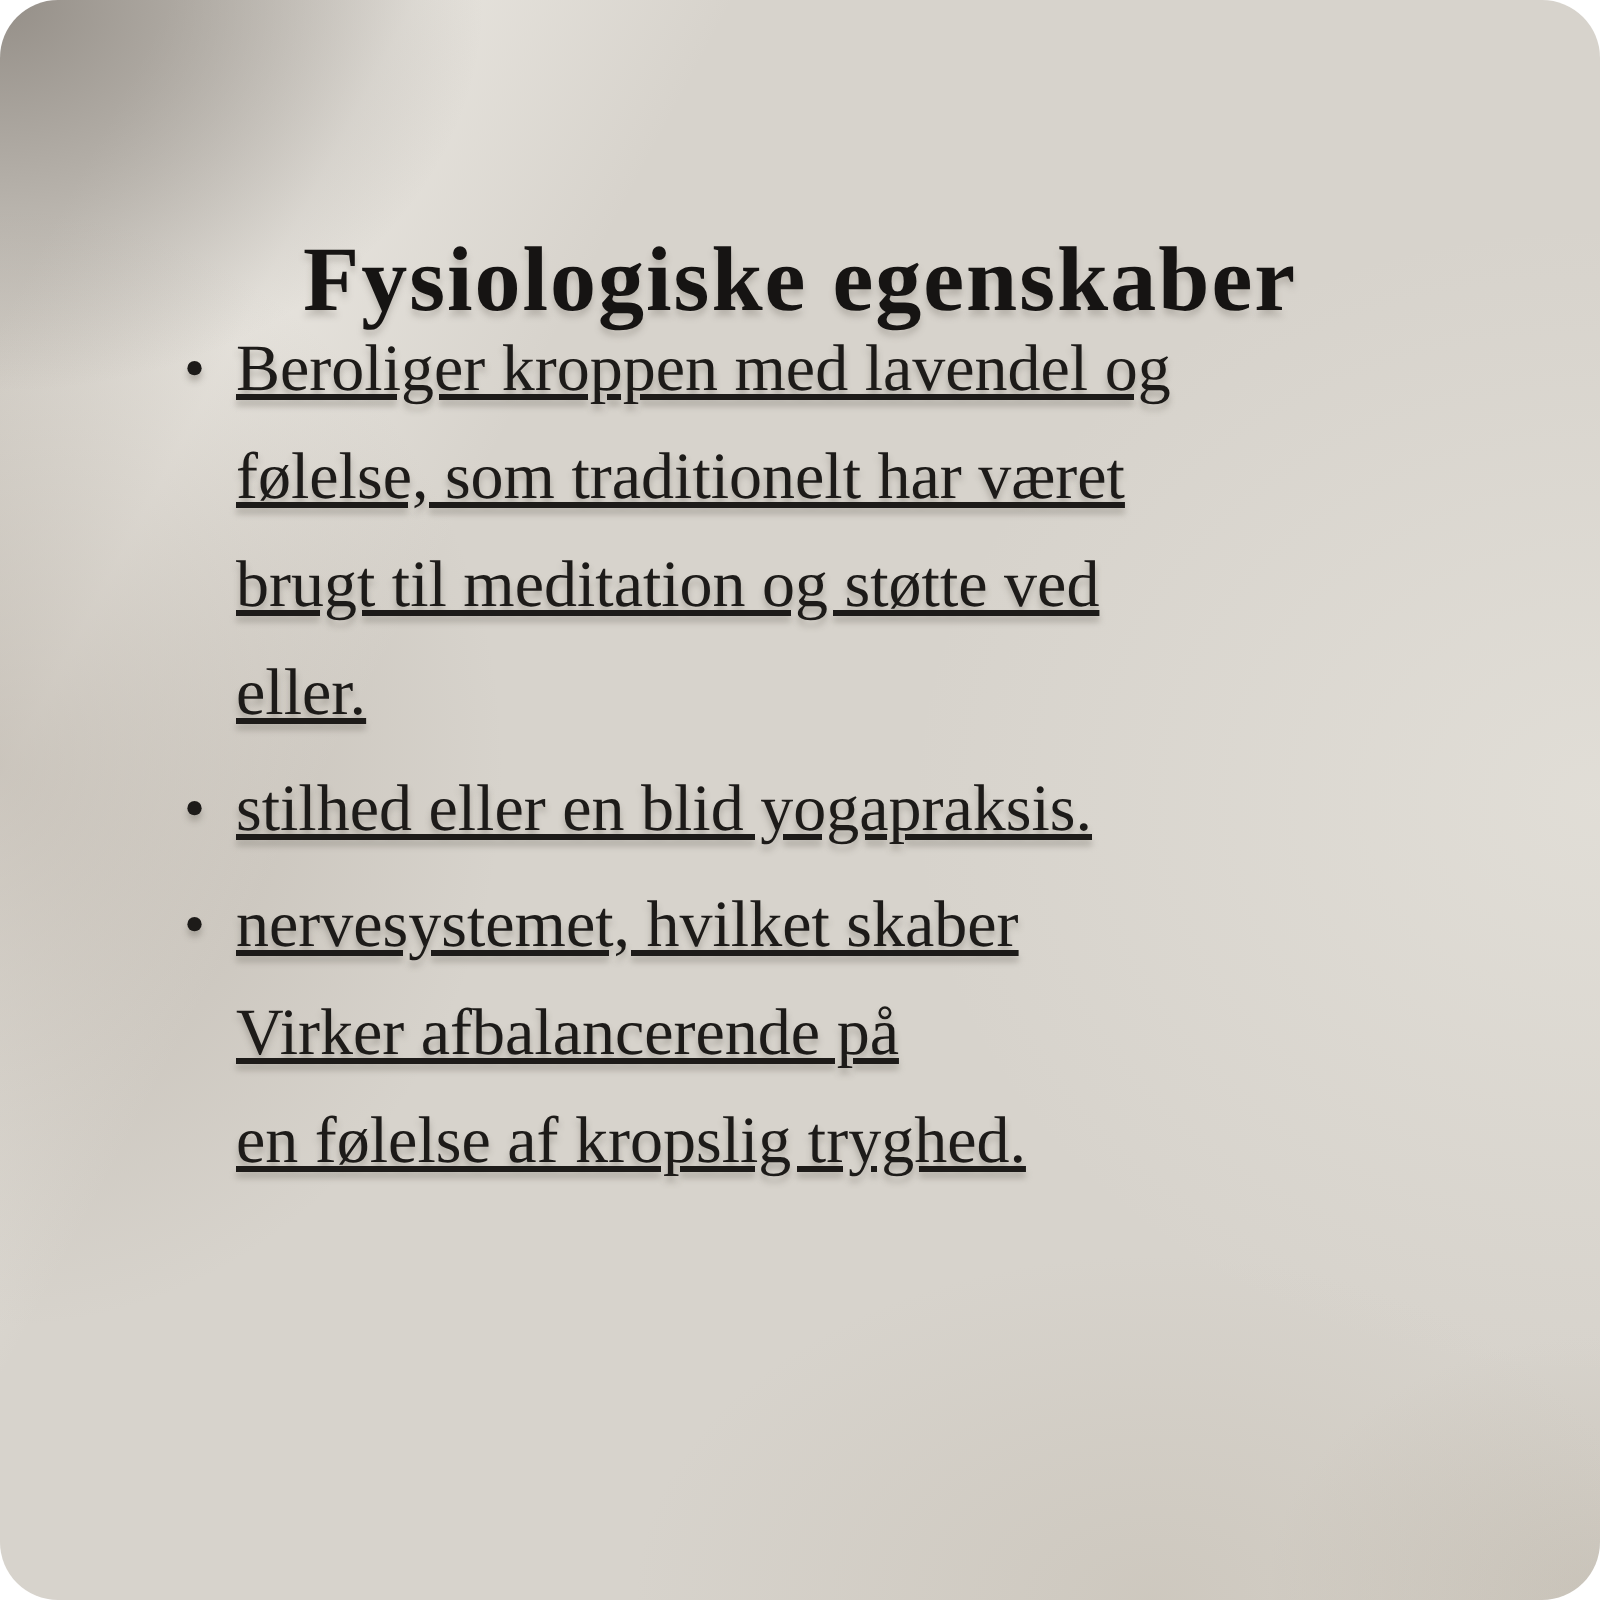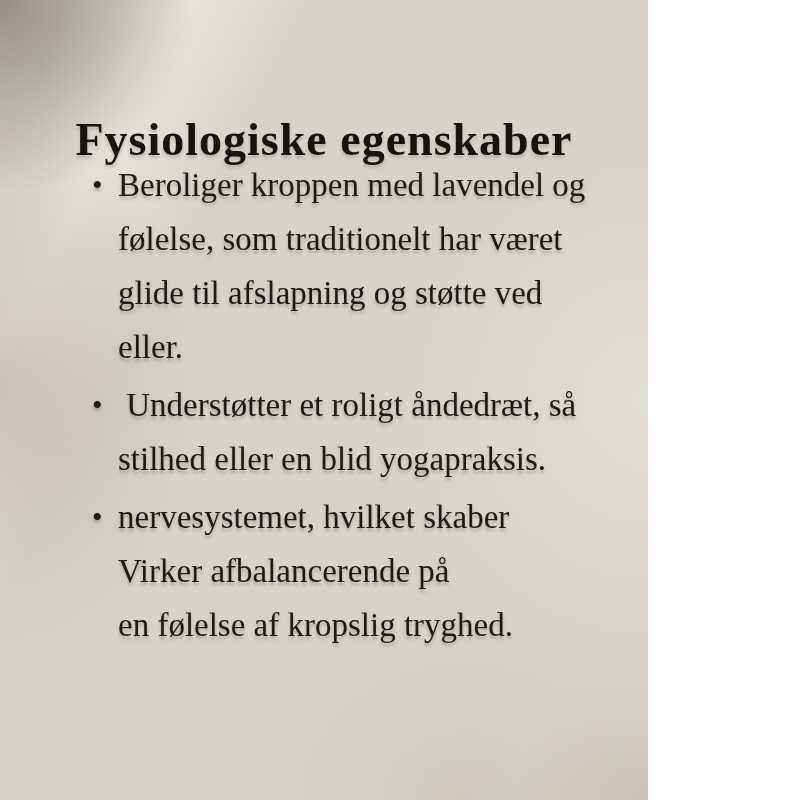--- a/index.html
+++ b/index.html
@@ -8,30 +8,31 @@
   }
   body {
     width: 800px;
     height: 800px;
     overflow: hidden;
     font-family: "Liberation Serif", serif;
   }
   .card {
     position: absolute;
     inset: 0;
-    width: 648px;
+    width: 800px;
     height: 800px;
     background-color: #d7d3cc;
     background-image:
       radial-gradient(ellipse 42% 34% at 0% 0%, rgba(104,97,90,0.60), rgba(104,97,90,0) 72%),
       radial-gradient(ellipse 45% 50% at 0% 48%, rgba(158,148,136,0.38), rgba(158,148,136,0) 70%),
       linear-gradient(118deg, rgba(231,228,222,0) 7%, rgba(233,230,224,0.85) 17%, rgba(231,228,222,0) 30%),
       radial-gradient(ellipse 60% 50% at 100% 50%, rgba(228,225,218,0.75), rgba(228,225,218,0) 72%),
       radial-gradient(ellipse 45% 30% at 72% 100%, rgba(188,180,166,0.35), rgba(188,180,166,0) 72%),
       radial-gradient(ellipse 28% 22% at 100% 100%, rgba(181,173,159,0.40), rgba(181,173,159,0) 75%);
+    border-radius: 29px;
   }
   .title {
     position: absolute;
     top: 82px;
     left: 0;
     right: 0;
     text-align: center;
     font-size: 46px;
     font-weight: 700;
     letter-spacing: 1px;
@@ -61,45 +62,45 @@
     width: 26px;
     font-size: 30px;
     line-height: 54px;
   }
   .bullet-lines {
     flex: 1;
   }
   .line {
     line-height: 54px;
     white-space: pre;
+    text-decoration: underline;
   }
 </style>
 </head>
 <body>
 
 <div class="card">
 
   <h1 class="title">Fysiologiske egenskaber</h1>
 
   <ul class="bullet-list">
 
     <li class="bullet-item">
       <span class="bullet-marker">•</span>
       <div class="bullet-lines">
         <div class="line">Beroliger kroppen med lavendel og</div>
         <div class="line">følelse, som traditionelt har været</div>
-        <div class="line">glide til afslapning og støtte ved</div>
+        <div class="line">brugt til meditation og støtte ved</div>
         <div class="line">eller.</div>
       </div>
     </li>
 
     <li class="bullet-item">
       <span class="bullet-marker">•</span>
       <div class="bullet-lines">
-        <div class="line"> Understøtter et roligt åndedræt, så</div>
         <div class="line">stilhed eller en blid yogapraksis.</div>
       </div>
     </li>
 
     <li class="bullet-item">
       <span class="bullet-marker">•</span>
       <div class="bullet-lines">
         <div class="line">nervesystemet, hvilket skaber</div>
         <div class="line">Virker afbalancerende på</div>
         <div class="line">en følelse af kropslig tryghed.</div>

